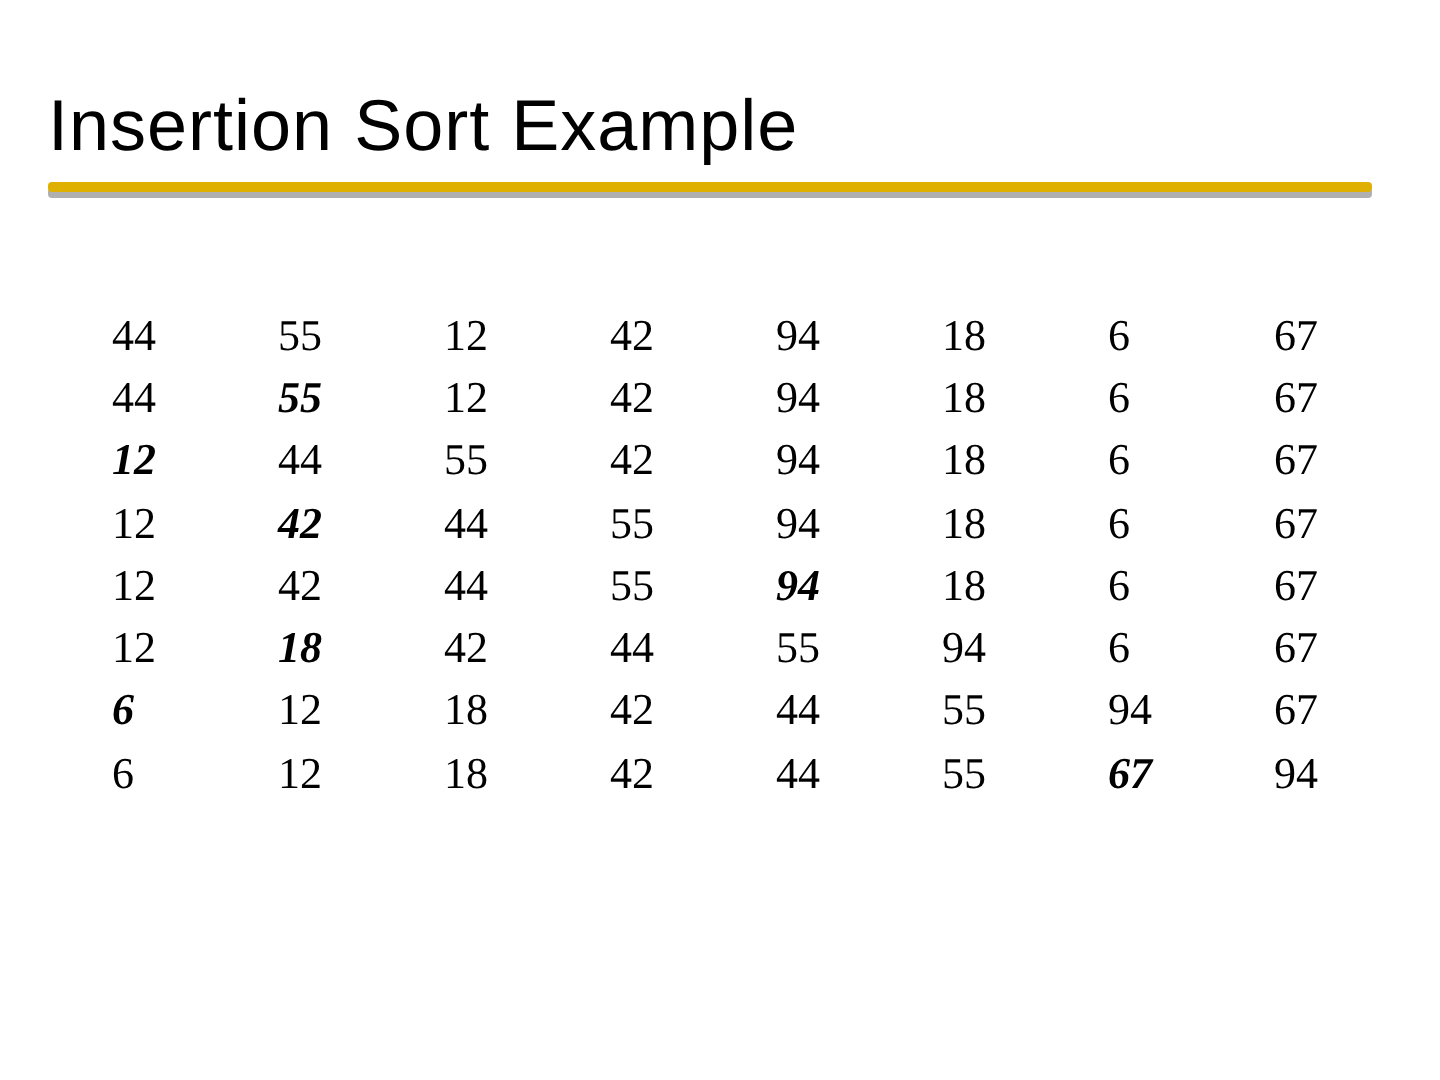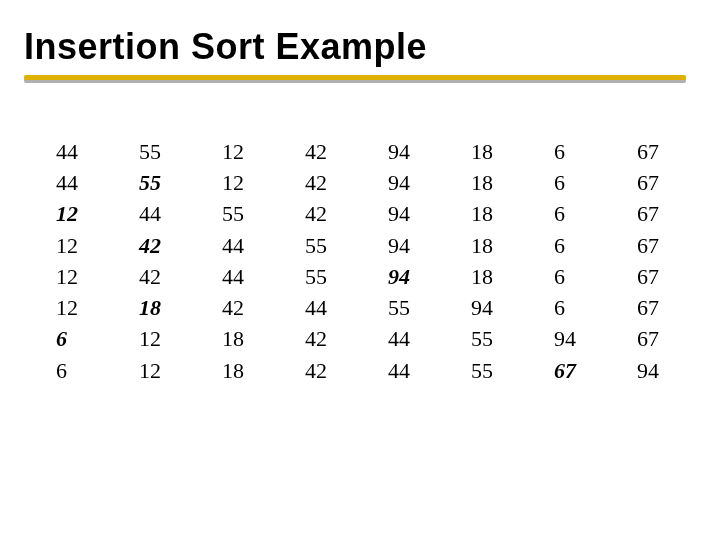--- a/index.html
+++ b/index.html
@@ -17,23 +17,23 @@
     height: 540px;
     position: relative;
     box-sizing: border-box;
     padding: 26px 24px 0 24px;
   }
   .title-block {
     position: relative;
   }
   h1.slide-title {
     font-family: Verdana, Arial, sans-serif;
-    font-weight: 700;
+    font-weight: 400;
     font-size: 36px;
-    margin: 0 0 6px 0;
+    margin: 16px 0 6px 0;
     letter-spacing: 0.5px;
   }
   .underline-wrap {
     position: relative;
     height: 16px;
     width: 100%;
   }
   .underline-shadow {
     position: absolute;
     left: 0;

